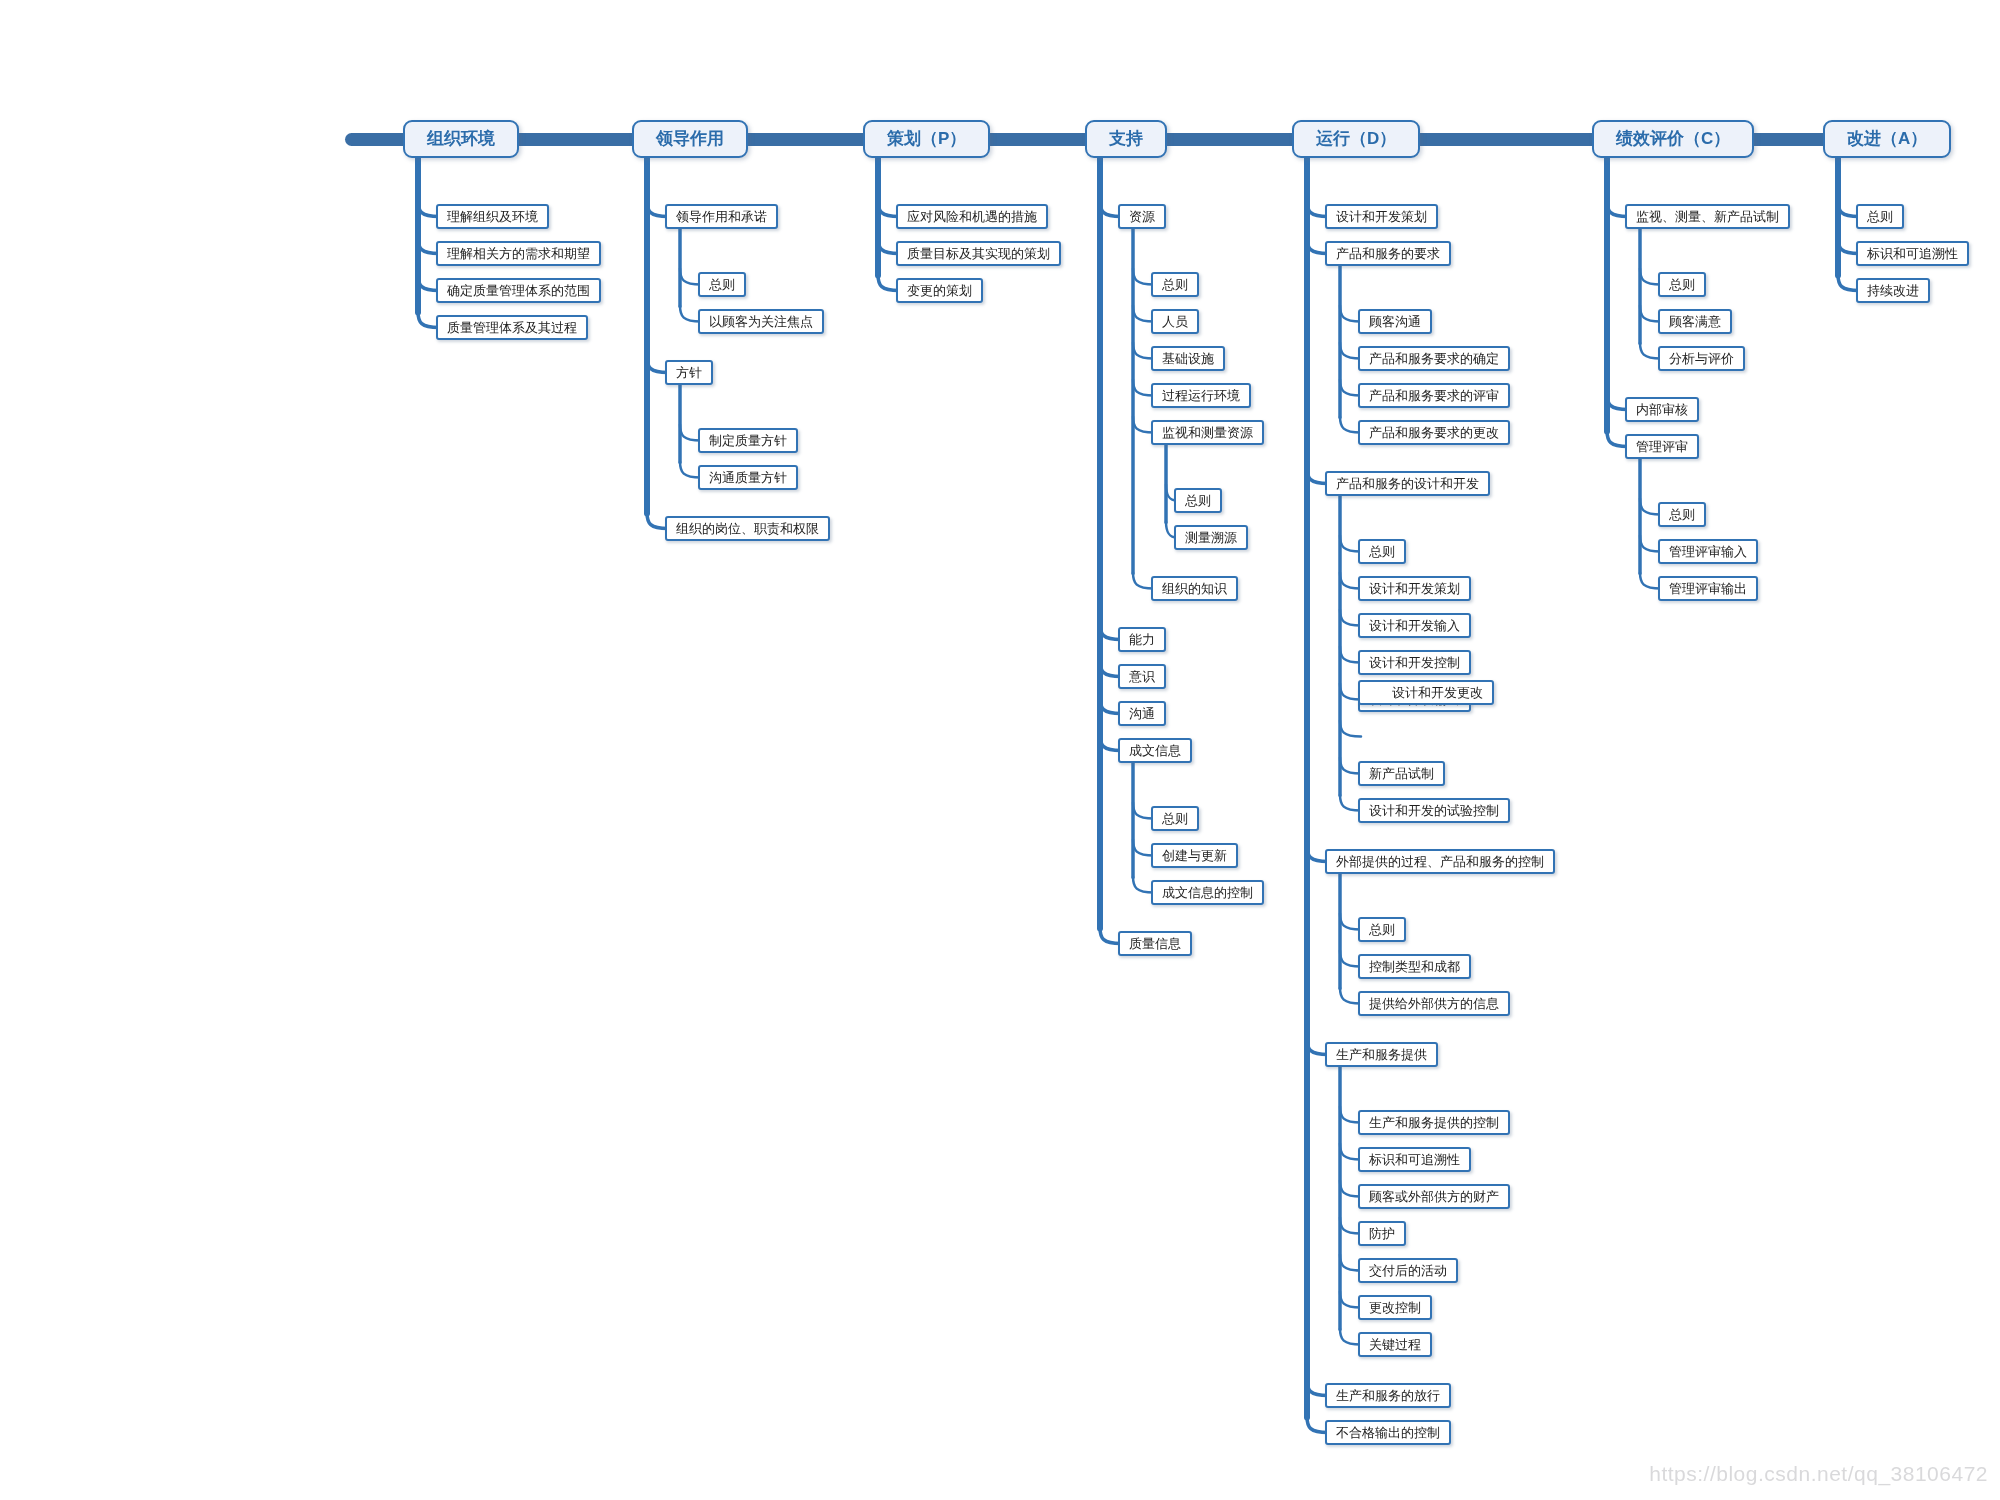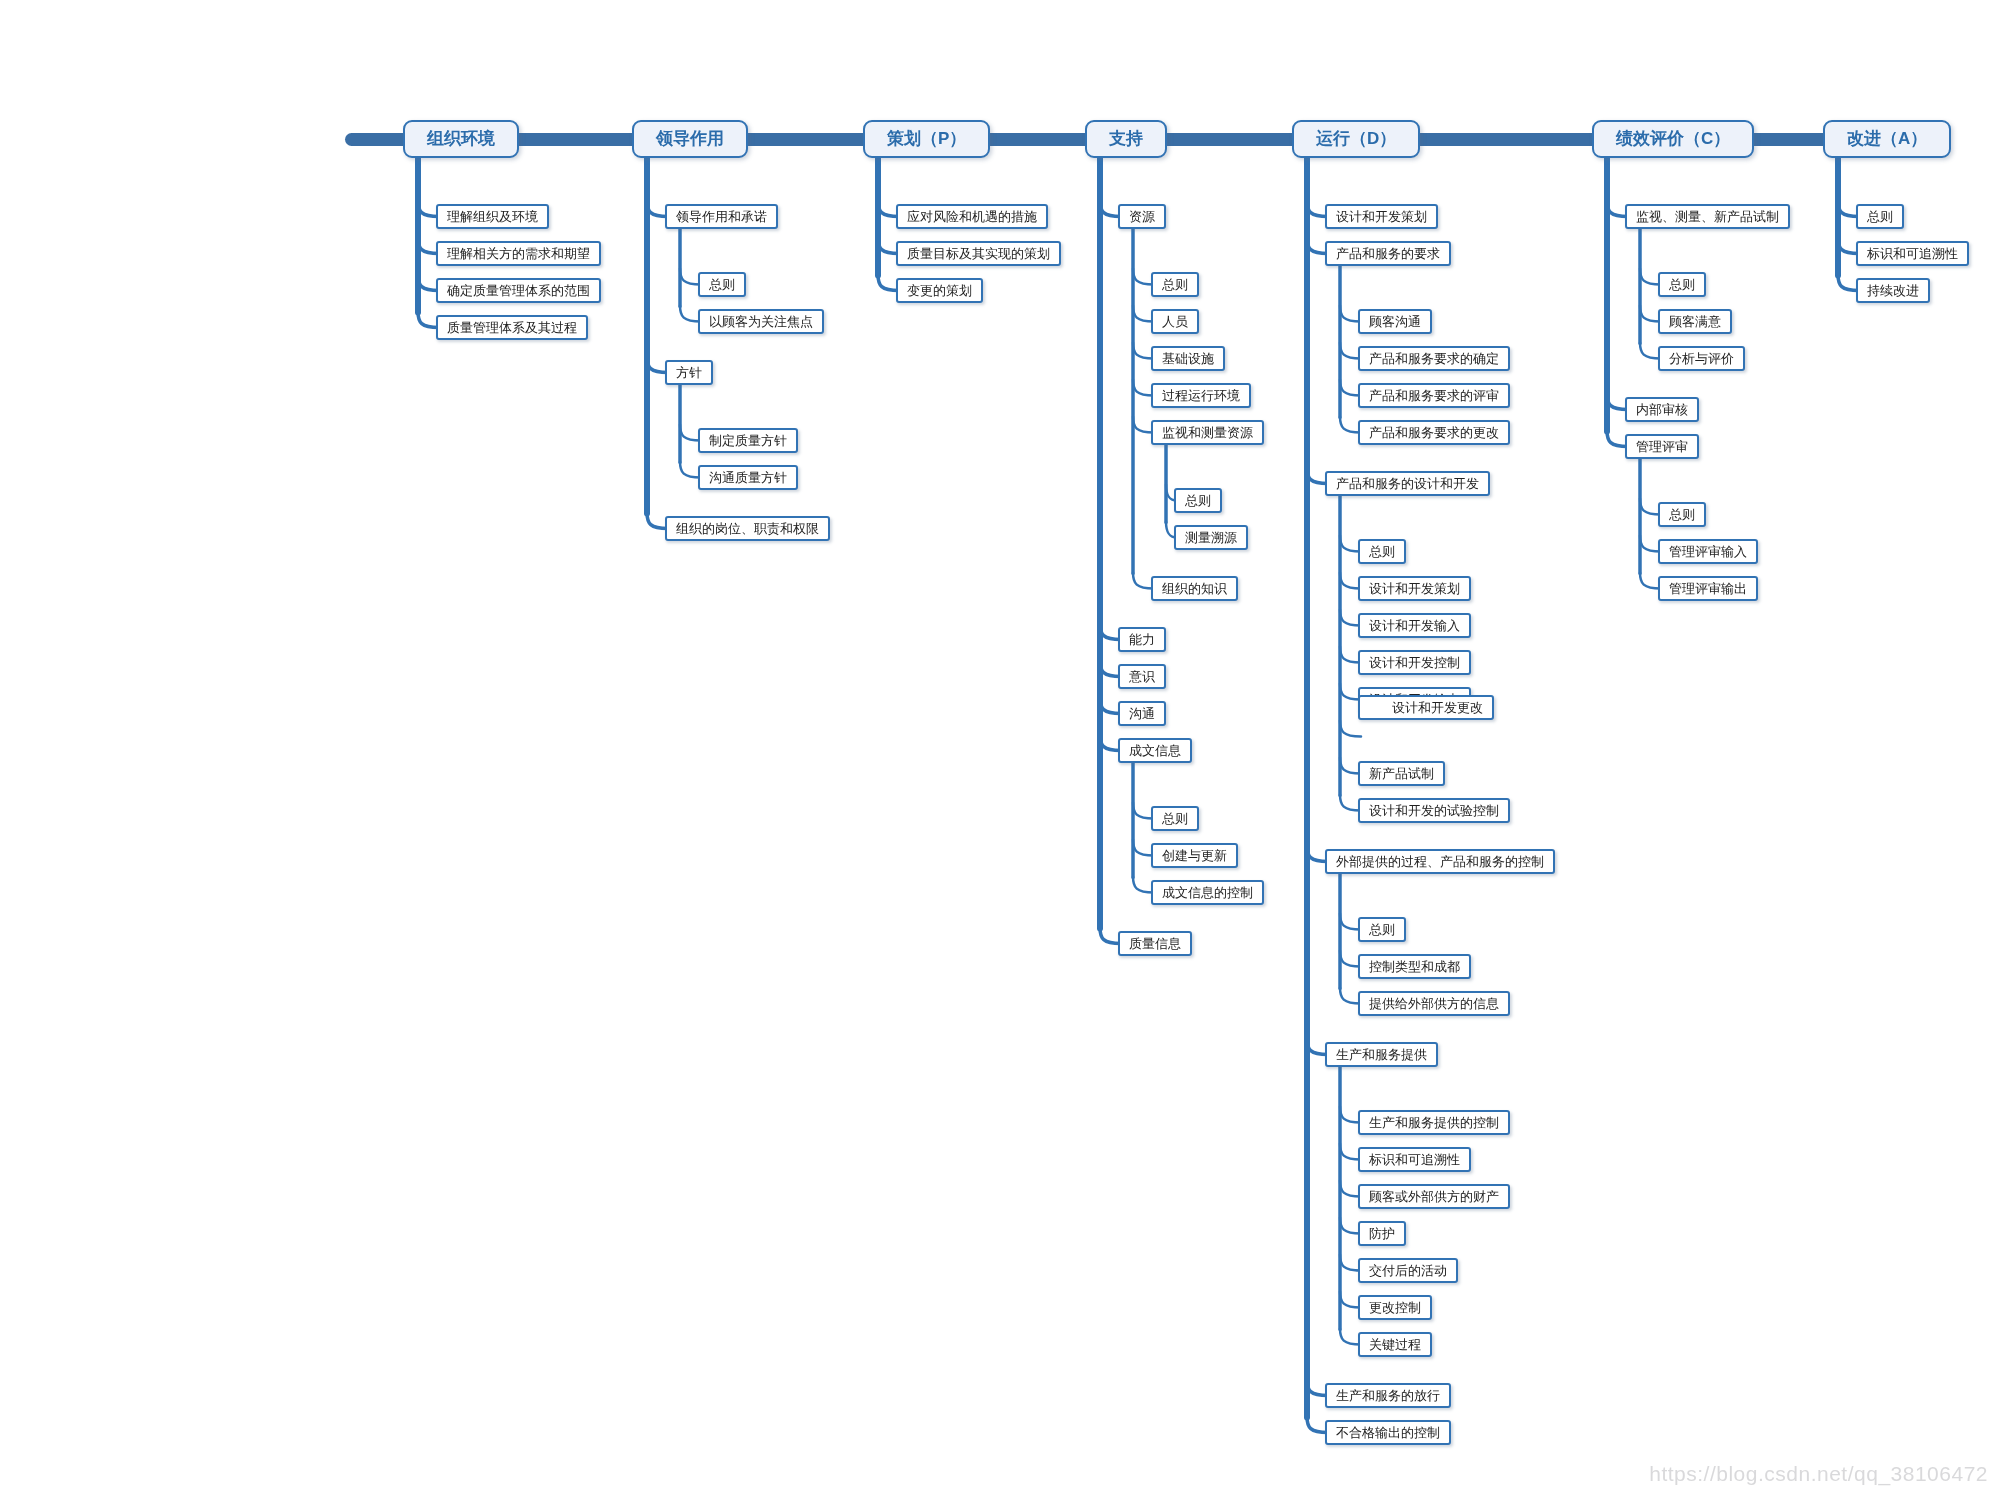--- a/index.html
+++ b/index.html
@@ -172,21 +172,21 @@
       <div class="node topic" style="left: 1358px; top: 309px;">顾客沟通</div>
       <div class="node topic" style="left: 1358px; top: 346px;">产品和服务要求的确定</div>
       <div class="node topic" style="left: 1358px; top: 383px;">产品和服务要求的评审</div>
       <div class="node topic" style="left: 1358px; top: 420px;">产品和服务要求的更改</div>
       <div class="node topic" style="left: 1325px; top: 471px;">产品和服务的设计和开发</div>
       <div class="node topic" style="left: 1358px; top: 539px;">总则</div>
       <div class="node topic" style="left: 1358px; top: 576px;">设计和开发策划</div>
       <div class="node topic" style="left: 1358px; top: 613px;">设计和开发输入</div>
       <div class="node topic" style="left: 1358px; top: 650px;">设计和开发控制</div>
       <div class="node topic" style="left: 1358px; top: 687px;">设计和开发输出</div>
-      <div class="node topic" style="left: 1358px; top: 695px; padding-left: 32px;">设计和开发更改</div>
+      <div class="node topic" style="left: 1358px; top: 680px; padding-left: 32px;">设计和开发更改</div>
       <div class="node topic" style="left: 1358px; top: 761px;">新产品试制</div>
       <div class="node topic" style="left: 1358px; top: 798px;">设计和开发的试验控制</div>
       <div class="node topic" style="left: 1325px; top: 849px;">外部提供的过程、产品和服务的控制</div>
       <div class="node topic" style="left: 1358px; top: 917px;">总则</div>
       <div class="node topic" style="left: 1358px; top: 954px;">控制类型和成都</div>
       <div class="node topic" style="left: 1358px; top: 991px;">提供给外部供方的信息</div>
       <div class="node topic" style="left: 1325px; top: 1042px;">生产和服务提供</div>
       <div class="node topic" style="left: 1358px; top: 1110px;">生产和服务提供的控制</div>
       <div class="node topic" style="left: 1358px; top: 1147px;">标识和可追溯性</div>
       <div class="node topic" style="left: 1358px; top: 1184px;">顾客或外部供方的财产</div>

